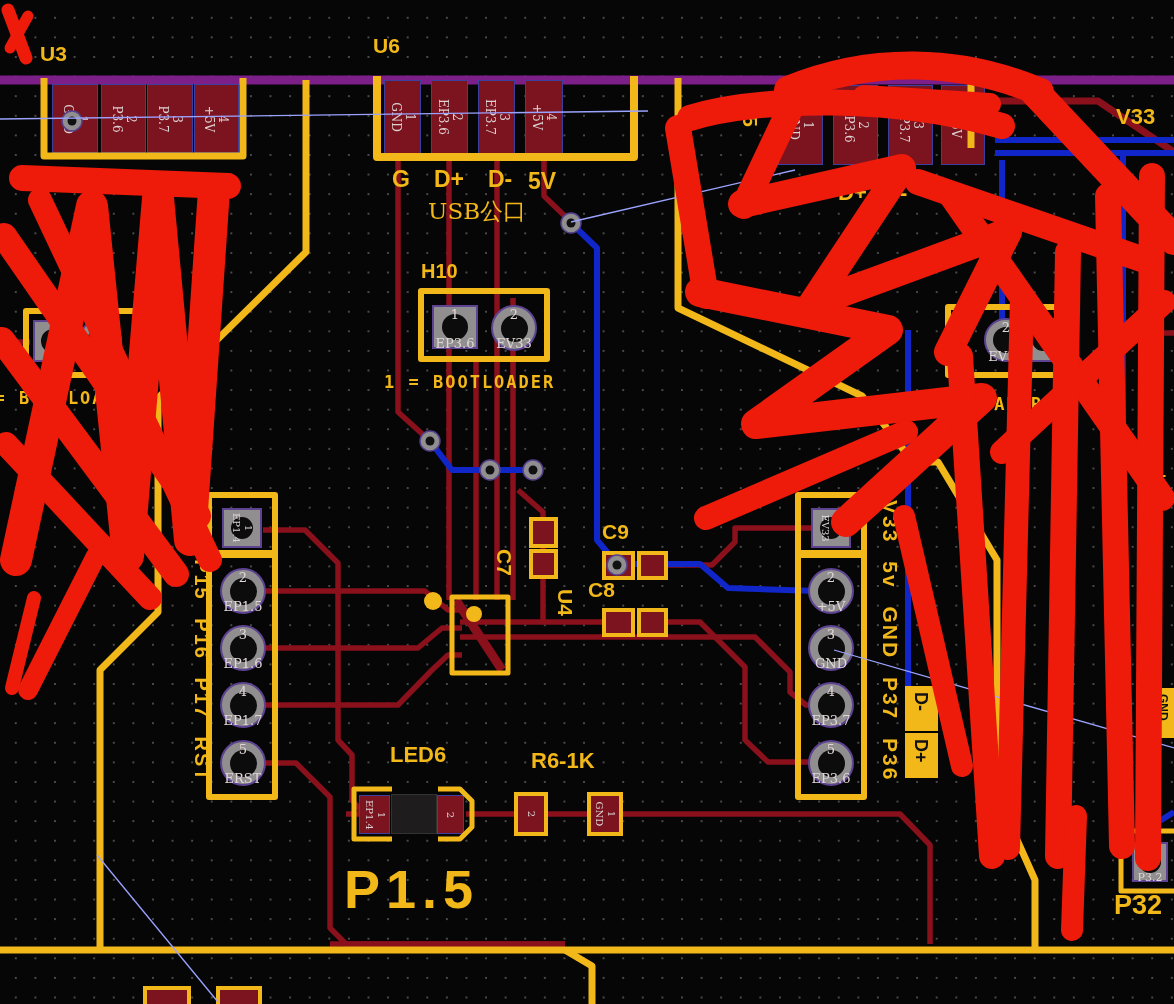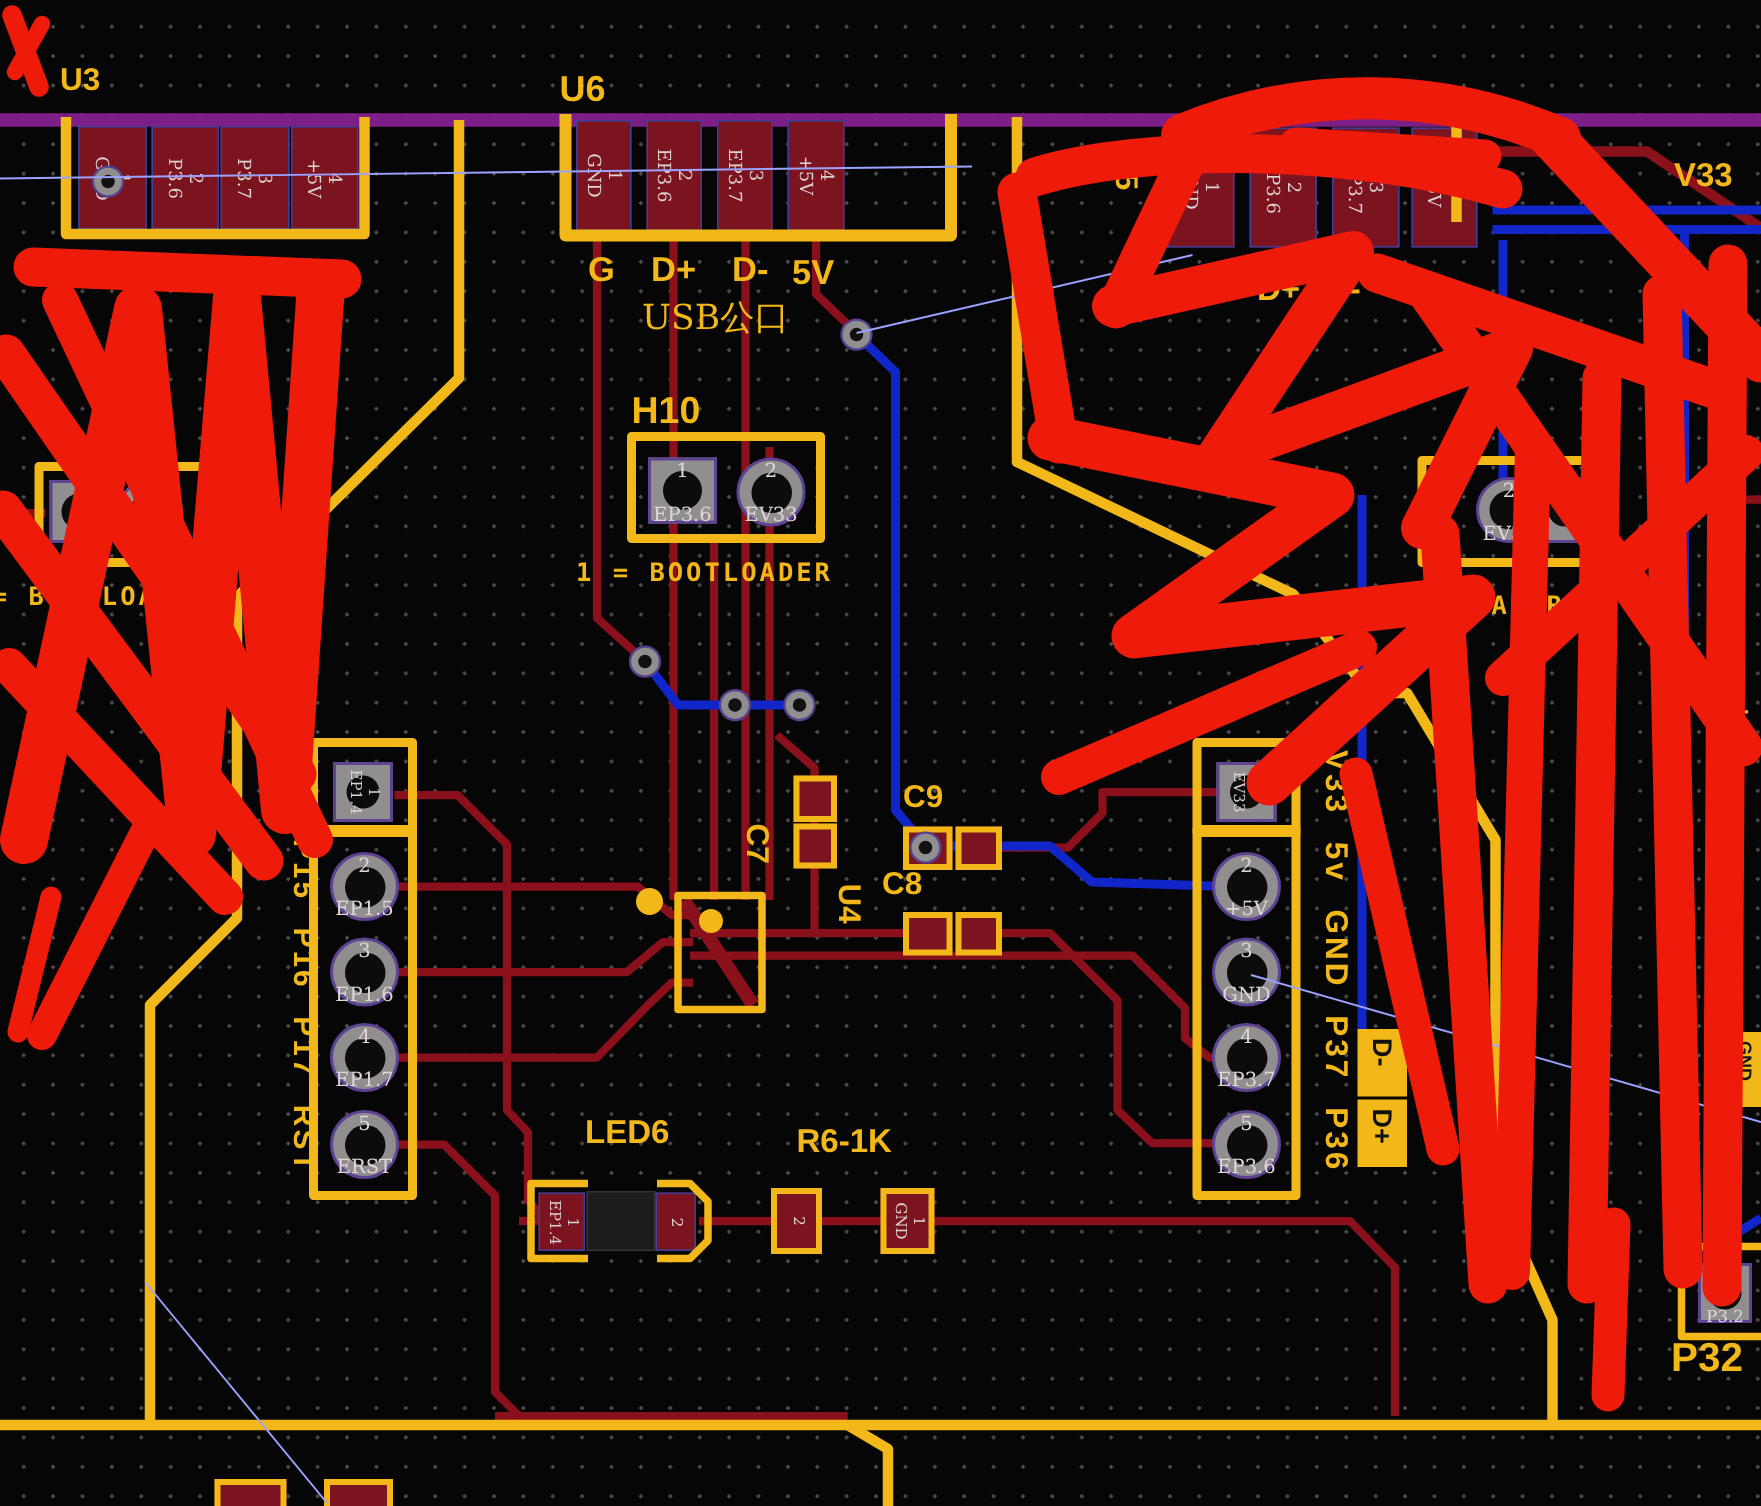--- a/index.html
+++ b/index.html
@@ -330,23 +330,23 @@
     </g>
     <g stroke="#9aa3ff" stroke-width="1.3" fill="none">
       <path d="M0,119 L648,111"></path>
       <path d="M571,222 L795,170"></path>
       <path d="M834,650 L1174,748"></path>
       <path d="M97,855 L218,1002"></path>
     </g>
   </svg>
 
   <div class="silk" style="left:40px;top:42px;font-size:21px">U3</div>
-  <div class="silk" style="left:373px;top:46px;font-size:24px">U6</div>
+  <div class="silk" style="left:373px;top:34px;font-size:21px">U6</div>
   <div class="silk rot90" style="left:762px;top:100px;font-size:21px">U5</div>
-  <div class="silk" style="left:421px;top:260px;font-size:25px">H10</div>
+  <div class="silk" style="left:421px;top:260px;font-size:20px">H10</div>
 
   <div class="silk" style="left:392px;top:166px;font-size:23px">G</div>
   <div class="silk" style="left:434px;top:166px;font-size:23px">D+</div>
   <div class="silk" style="left:488px;top:166px;font-size:23px">D-</div>
   <div class="silk" style="left:528px;top:168px;font-size:23px">5V</div>
   <div class="silk serif" style="left:428px;top:196px;font-size:23px">USB公口</div>
 
   <div class="silk" style="left:62px;top:168px;font-size:22px">G</div>
   <div class="silk" style="left:104px;top:168px;font-size:22px">D+</div>
   <div class="silk" style="left:152px;top:168px;font-size:22px">D-</div>
@@ -364,20 +364,21 @@
   <div class="silk rot90" style="left:213px;top:500px;font-size:20px;letter-spacing:2px;word-spacing:10px">P14 P15 P16 P17 RST</div>
   <div class="silk rot90" style="left:902px;top:500px;font-size:21px;letter-spacing:2px;word-spacing:10px">V33 5v GND P37 P36</div>
 
   <div class="silk rot90" style="left:516px;top:549px;font-size:21px">C7</div>
   <div class="silk" style="left:602px;top:520px;font-size:21px">C9</div>
   <div class="silk" style="left:588px;top:578px;font-size:21px">C8</div>
   <div class="silk rot90" style="left:577px;top:589px;font-size:21px">U4</div>
   <div class="silk" style="left:390px;top:742px;font-size:22px">LED6</div>
   <div class="silk" style="left:531px;top:748px;font-size:22px">R6-1K</div>
 
+  <div class="silk" style="left:344px;top:858px;font-size:54px;letter-spacing:6px">P1.5</div>
   <div class="silk" style="left:1116px;top:104px;font-size:22px">V33</div>
   <div class="silk" style="left:1140px;top:430px;font-size:21px">C</div>
   <div class="silk" style="left:1140px;top:470px;font-size:21px">C5</div>
   <div class="silk" style="left:1114px;top:890px;font-size:27px">P32</div>
 
   <div class="tag" style="left:905px;top:686px;width:33px;height:45px">
       <span class="txt" style="left:26px;top:6px;font-size:18px">D-</span>
     </div>
   <div class="tag" style="left:905px;top:733px;width:33px;height:45px">
       <span class="txt" style="left:26px;top:6px;font-size:18px">D+</span>

